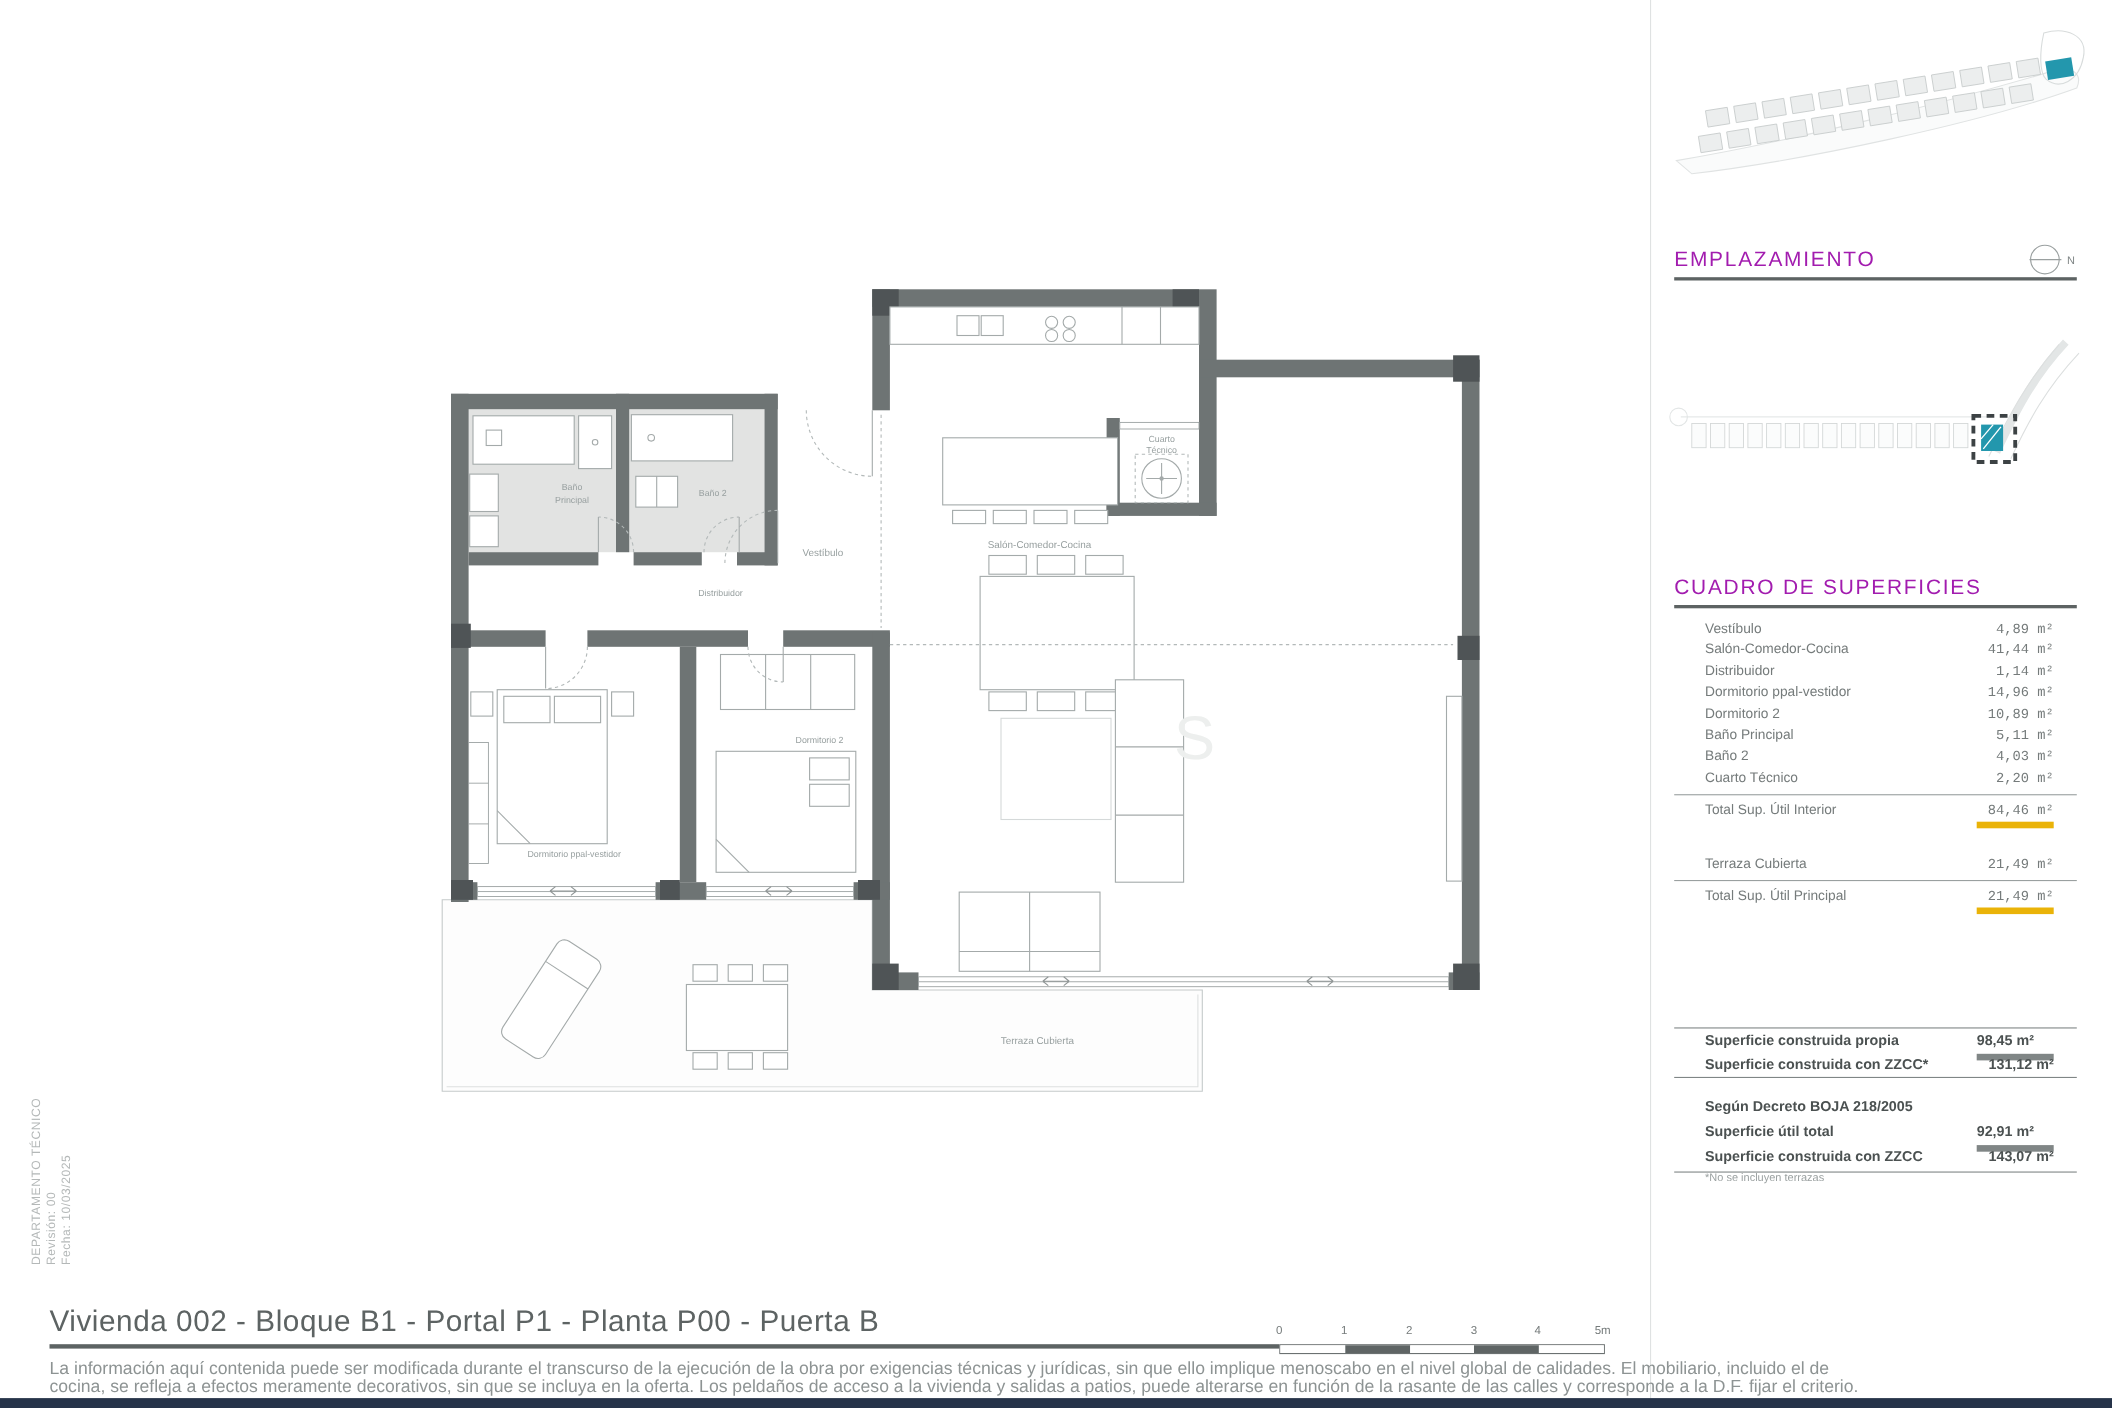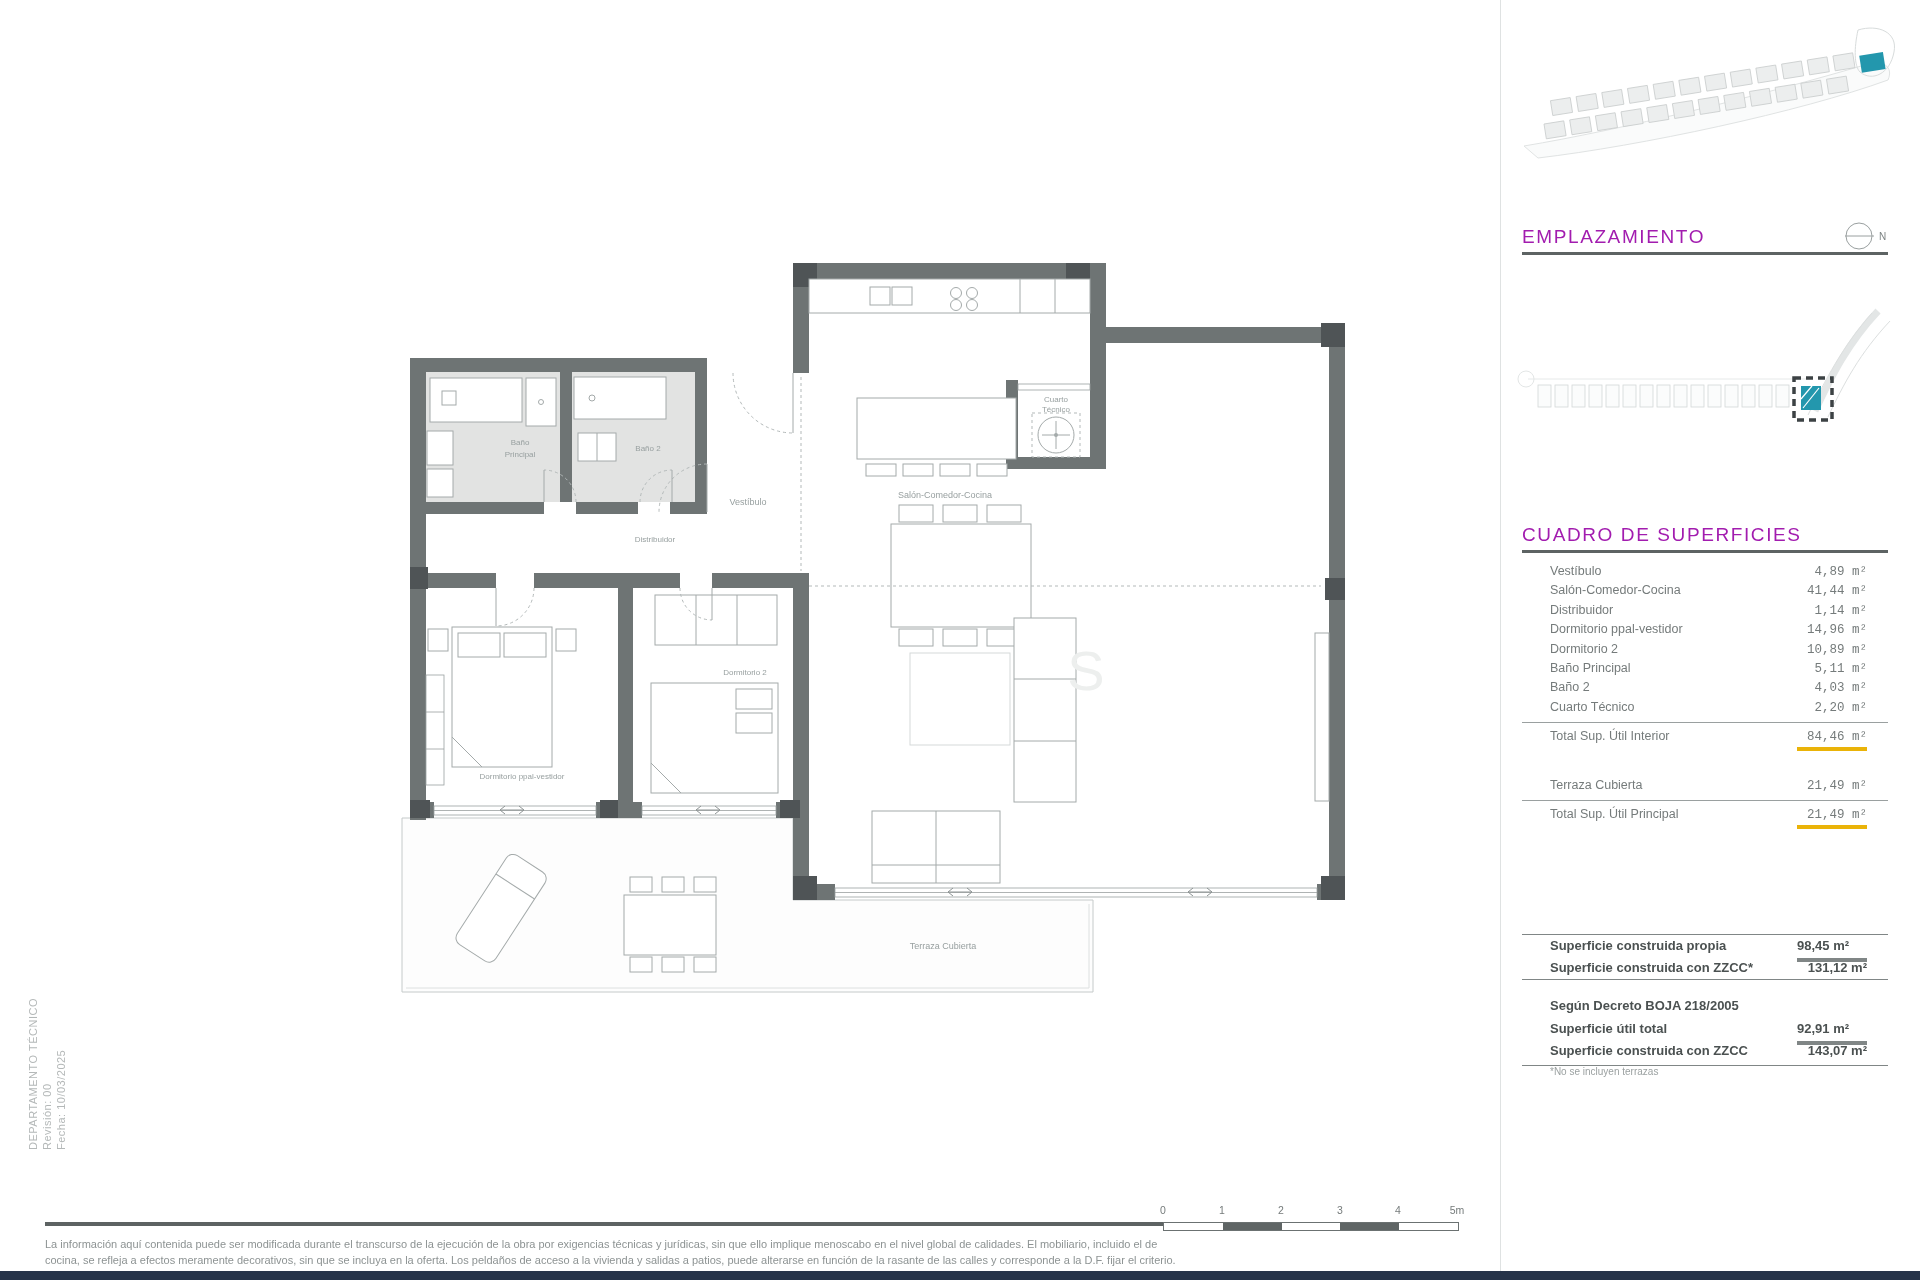--- a/index.html
+++ b/index.html
@@ -10,38 +10,38 @@
   
   .v-divider{left:1500px;top:0;width:1px;height:1271px;background:#dfe2e2;}
   .sec-title{font-size:19px;letter-spacing:1.6px;color:#a21caf;font-weight:400;}
   .rule-thick{height:3px;background:#5d6363;}
   .stable{left:1522px;width:366px;font-size:12.5px;color:#757b7b;}
   .srow{display:flex;justify-content:space-between;align-items:baseline;
         height:19.4px;line-height:19.4px;padding:0 21px 0 28px;}
   .srow .val{text-align:right;font-family:Liberation Mono, monospace;}
   .hr{height:1px;background:#9aa0a0;}
   .hr2{height:1px;background:#808686;}
-  .total .val,.boldrow.first .val{border-bottom:4px solid #eab308;padding-bottom:2px;min-width:70px;}
+  .total .val,.boldrow.first .val{border-bottom:6px solid #eab308;padding-bottom:2px;min-width:70px;}
   .total{padding-top:5px;height:21px;line-height:16px;}
   .boldrow{display:flex;justify-content:space-between;align-items:baseline;
            font-weight:bold;font-size:13px;color:#4b5151;height:22px;line-height:22px;
            padding:0 21px 0 28px;}
   .boldrow.first .val{border-color:#808686;padding-bottom:1px;}
   .decree-title{font-weight:bold;font-size:13px;color:#4b5151;padding-left:28px;
                 margin-top:14px;height:24px;line-height:24px;}
   .footnote{font-size:10px;color:#9ba1a1;padding-left:28px;margin-top:0;}
   
   .sheet-title{left:45px;top:1186px;font-size:27px;color:#5d6363;letter-spacing:0.5px;}
   .title-rule{left:45px;top:1222px;width:1118px;height:4px;background:#5d6363;}
   .scale-label{top:1204px;font-size:10.5px;color:#757b7b;transform:translateX(-50%);}
   .scalebar{left:1163px;top:1222px;width:294px;height:7px;display:flex;border:1px solid #6b7171;}
   .scalebar div{width:58.8px;height:100%;}
   .seg-light{background:#ffffff;}
   .seg-dark{background:#5f6565;}
-  .disclaimer{left:45px;top:1237px;font-size:11px;line-height:15.5px;color:#8d9393;white-space:nowrap;}
+  .disclaimer{left:45px;top:1237px;font-size:16px;line-height:15.5px;color:#8d9393;white-space:nowrap;}
   .bottom-bar{left:0;top:1271px;width:1920px;height:9px;background:#263349;}
   .meta-vert{left:26px;top:1150px;transform:rotate(-90deg);transform-origin:0 0;
              font-size:11px;line-height:14px;color:#b4b8b8;white-space:nowrap;letter-spacing:0.5px;}
   
   svg text{font-family:"Liberation Sans",sans-serif;}
   .wall{fill:#6e7474;}
   .pillar{fill:#4f5456;}
   .furn{fill:#ffffff;stroke:#a4aaaa;stroke-width:1;}
   .furn2{fill:#ffffff;stroke:#9aa0a0;stroke-width:0.8;}
   .dash{fill:none;stroke:#b3b9b9;stroke-width:1;stroke-dasharray:3 3;}
@@ -403,20 +403,21 @@
     <div class="hr2" style="margin-top:3px;"></div>
     <div class="footnote">*No se incluyen terrazas</div>
   </div>
 
   <div class="abs meta-vert">
     <div>DEPARTAMENTO TÉCNICO</div>
     <div>Revisión: 00</div>
     <div>Fecha: 10/03/2025</div>
   </div>
 
+  <div class="abs sheet-title">Vivienda 002 - Bloque B1 - Portal P1 - Planta P00 - Puerta B</div>
   <div class="abs title-rule"></div>
 
   <span class="abs scale-label" style="left:1163px;">0</span>
   <span class="abs scale-label" style="left:1222px;">1</span>
   <span class="abs scale-label" style="left:1281px;">2</span>
   <span class="abs scale-label" style="left:1340px;">3</span>
   <span class="abs scale-label" style="left:1398px;">4</span>
   <span class="abs scale-label" style="left:1457px;">5m</span>
   <div class="abs scalebar">
     <div class="seg-light"></div>

